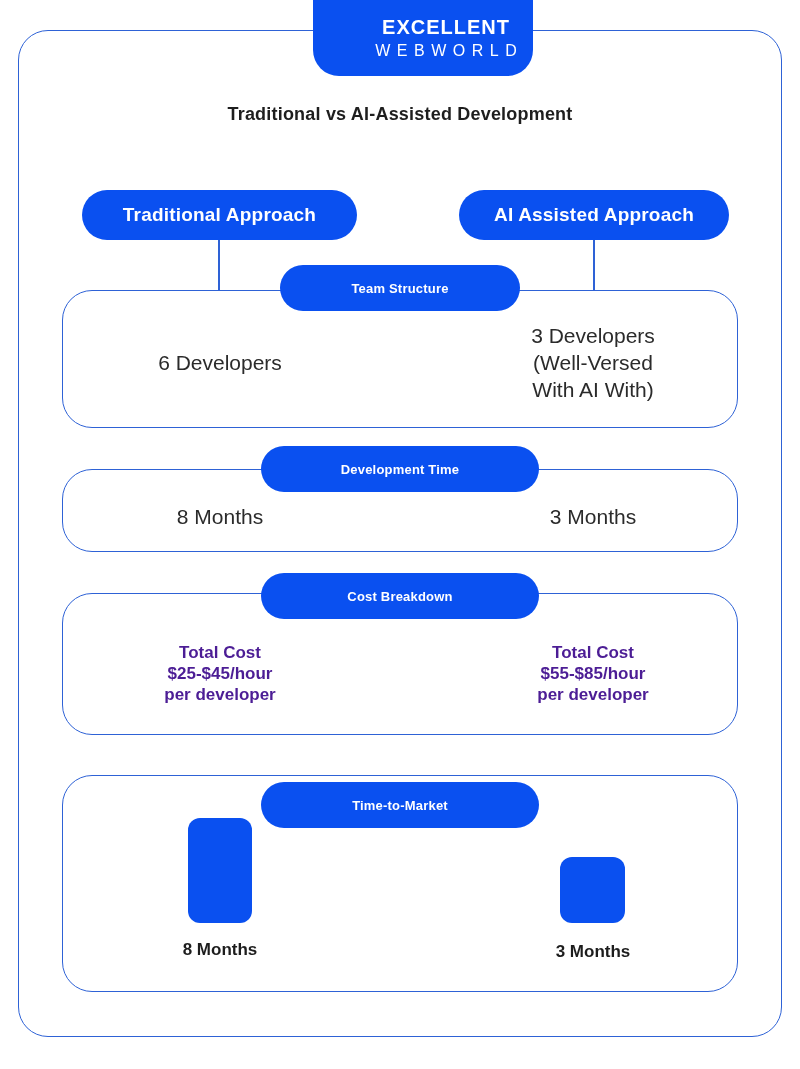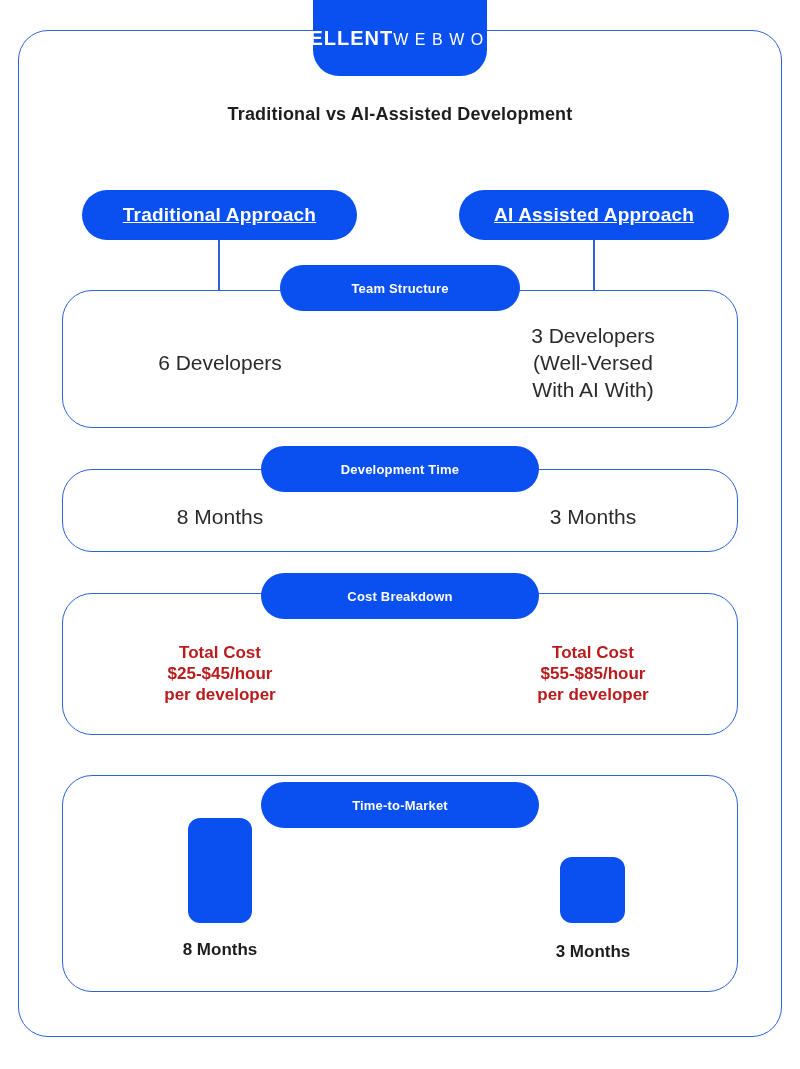--- a/index.html
+++ b/index.html
@@ -11,37 +11,38 @@
   
   .card {
     position:absolute; left:18px; top:30px; width:764px; height:1007px;
     border:1.5px solid #2e62d6; border-radius:30px; background:#ffffff;
     box-sizing:border-box;
   }
   
   .logo-badge {
     position:absolute; left:313px; top:0; width:174px; height:76px;
     background:#0a50f0; border-radius:0 0 26px 26px;
-    display:flex; flex-direction:row; align-items:center; justify-content:center;
+    display:flex; flex-direction:column; align-items:center; justify-content:center;
     z-index:6;
+    padding-left:46px;
   }
   .logo-line1 { color:#fff; font-weight:700; font-size:20px; letter-spacing:1px; }
   .logo-line2 { color:#fff; font-weight:400; font-size:16px; letter-spacing:6.5px; margin-top:3px; margin-right:-6.5px; }
   
   .title {
     position:absolute; top:104px; left:0; width:100%;
     text-align:center; font-size:18px; font-weight:700; color:#1e1e1e;
     letter-spacing:0.2px;
   }
   
   .approach-pill {
     position:absolute; top:190px; height:50px;
     background:#0a50f0; color:#ffffff; border-radius:25px;
     display:flex; align-items:center; justify-content:center;
-    font-size:19px; font-weight:700; z-index:4; letter-spacing:0.2px;text-decoration:underline;
+    font-size:19px; font-weight:700; z-index:4; letter-spacing:0.2px;
   }
   .approach-pill.left  { left:82px;  width:275px; }
   .approach-pill.right { left:459px; width:270px; }
   
   .connector { position:absolute; top:239px; width:2px; height:53px; background:#2e62d6; }
   .connector.left  { left:218px; }
   .connector.right { left:593px; }
   
   .box {
     position:absolute; left:62px; width:676px; background:#ffffff;
@@ -60,21 +61,21 @@
   }
   .section-pill.team { top:265px; width:240px; }
   .section-pill.time { top:446px; width:278px; }
   .section-pill.cost { top:573px; width:278px; }
   .section-pill.ttm  { top:782px; width:278px; }
   
   .col { position:absolute; text-align:center; z-index:3; }
   .col.l { left:62px;  width:316px; }
   .col.r { left:448px; width:290px; }
   .value-lg { font-size:21px; font-weight:400; color:#2b2b2b; line-height:27px; }
-  .value-sm { font-size:17px; font-weight:700; color:#b91c1c; line-height:21px; }
+  .value-sm { font-size:17px; font-weight:700; color:#4c1d95; line-height:21px; }
   .team-l { top:349px; }
   .team-r { top:322px; }
   .time-l, .time-r { top:503px; }
   .cost-l, .cost-r { top:642px; }
   
   .bar { position:absolute; background:#0a50f0; border-radius:12px; z-index:3; }
   .bar.left  { left:188px; top:818px; width:64px; }
   .bar.right { left:560px; top:857px; width:65px; }
   .bar-label { position:absolute; text-align:center; font-size:17px; font-weight:700; color:#1d1d1d; z-index:3; }
   .bar-label.l { left:62px;  width:316px; top:940px; }

